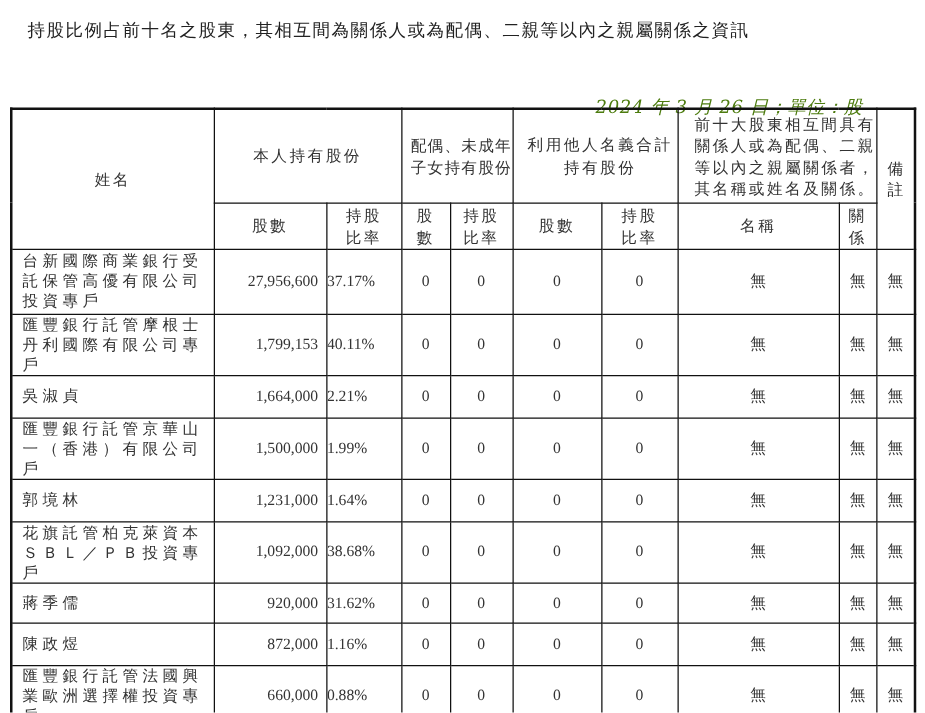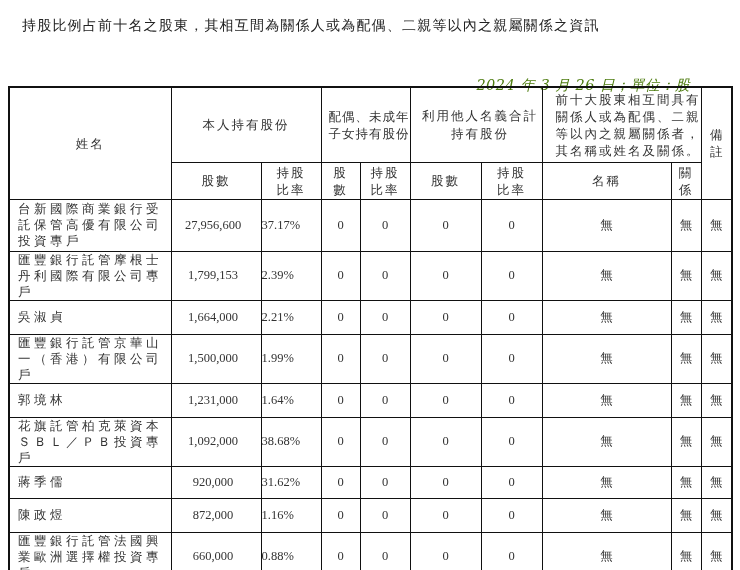--- a/index.html
+++ b/index.html
@@ -31,21 +31,21 @@
       color: #333;
       overflow: hidden;
     }
     .hdr { text-align: center; letter-spacing: 2px; line-height: 17px; }
     .hdr-left { text-align: center; padding-left: 8px !important; letter-spacing: 2px; line-height: 18px; margin-left: 26px; }
     .hdr-narrow { text-align: right; padding-left: 6px !important; letter-spacing: 1px; line-height: 17px; font-size: 12px; }
     .name-cell {
       text-align: left; padding-left: 8px !important; padding-right: 4px !important;
       font-size: 12.5px; letter-spacing: 3.5px; line-height: 16px; color: #333; margin-left: 28px;
     }
-    .num { text-align: center; padding-right: 6px !important; font-family: "Liberation Serif", serif; font-size: 15px; color: #333; }
+    .num { text-align: right; padding-right: 6px !important; font-family: "Liberation Serif", serif; font-size: 15px; color: #333; }
     .pct { text-align: left; font-family: "Liberation Serif", serif; font-size: 15px; color: #333; }
     .zero { text-align: center; font-family: "Liberation Serif", serif; font-size: 15px; color: #333; }
     .none { text-align: center; font-size: 11px; color: #444; }
   </style>
 </head>
 <body>
 
 <div class="title">持股比例占前十名之股東，其相互間為關係人或為配偶、二親等以內之親屬關係之資訊</div>
 <div class="date-line">2024 年 3 月 26 日；單位：股</div>
 
@@ -91,21 +91,21 @@
       <td class="zero">0</td>
       <td class="zero">0</td>
       <td class="zero">0</td>
       <td class="none">無</td>
       <td class="none">無</td>
       <td class="none">無</td>
     </tr>
     <tr style="height:36px">
       <td class="name-cell">匯豐銀行託管摩根士丹利國際有限公司專戶</td>
       <td class="num">1,799,153</td>
-      <td class="pct">2.39%</td>
+      <td class="pct">40.11%</td>
       <td class="zero">0</td>
       <td class="zero">0</td>
       <td class="zero">0</td>
       <td class="zero">0</td>
       <td class="none">無</td>
       <td class="none">無</td>
       <td class="none">無</td>
     </tr>
     <tr style="height:34px">
       <td class="name-cell">吳淑貞</td>

